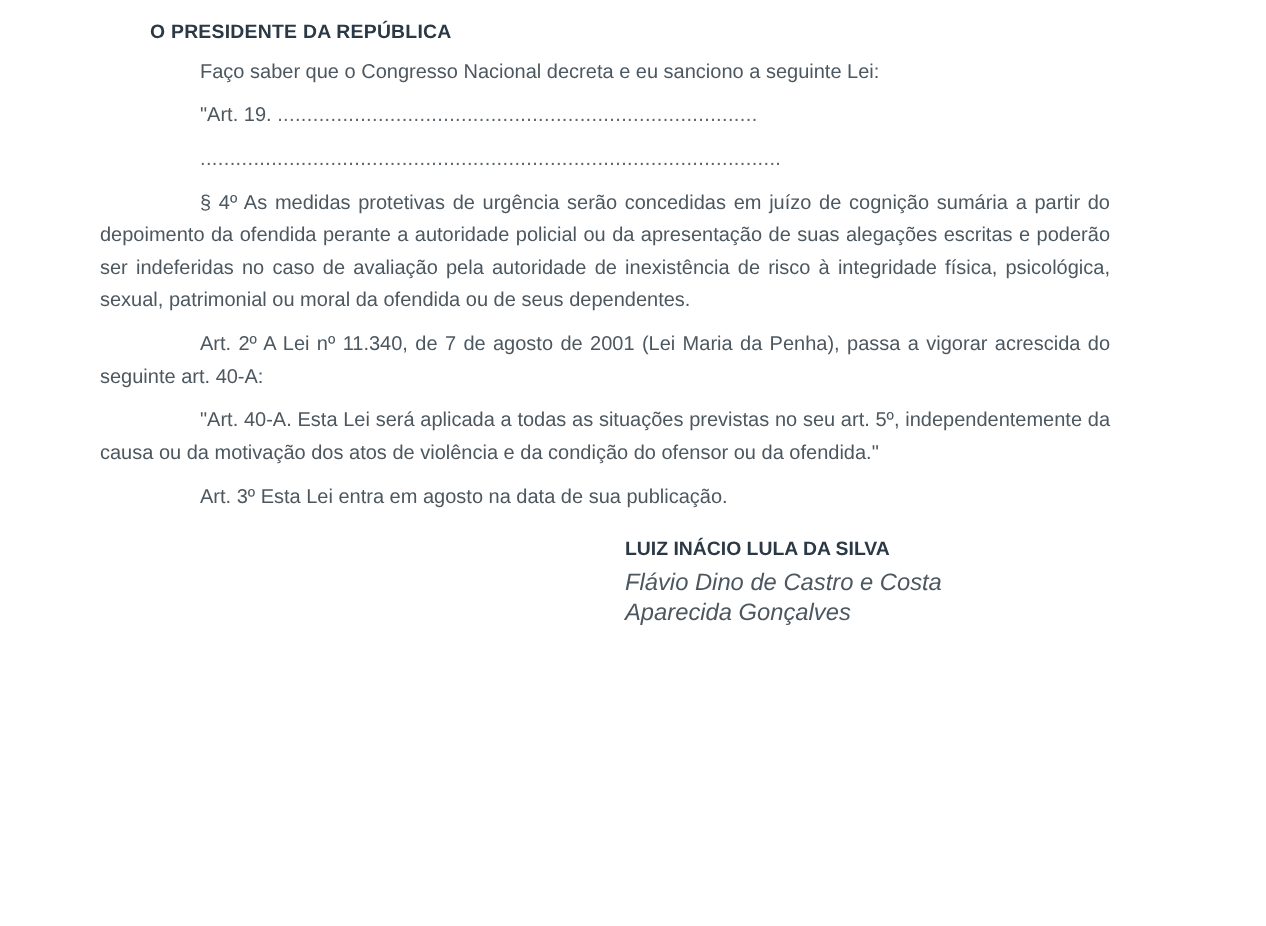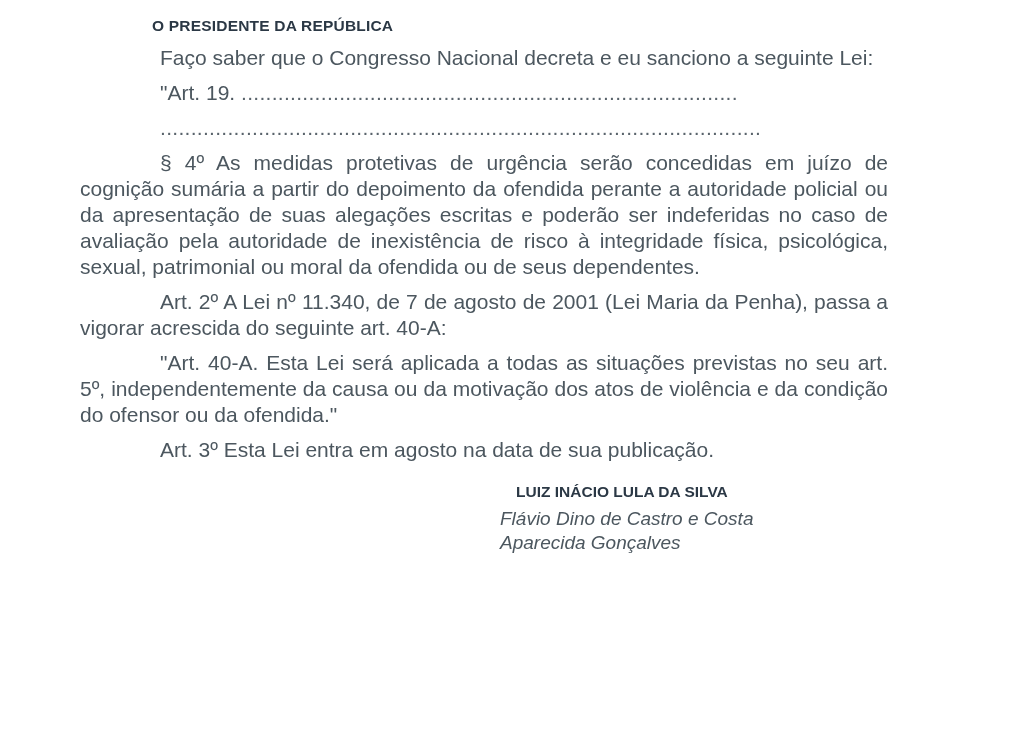--- a/index.html
+++ b/index.html
@@ -15,25 +15,25 @@
     color: #4c575f;
   }
   .doc {
     padding: 13px 125px 0 80px;
   }
   .heading {
     font-size: 15.5px;
     font-weight: bold;
     color: #2b3845;
     line-height: 26px;
-    margin: 0 0 6px 72px;
+    margin: 0 0 6px 40px;
     letter-spacing: 0.2px;
   }
   p.para {
-    font-size: 21px;
+    font-size: 16px;
     line-height: 26px;
     margin: 0 0 9px 0;
     text-align: justify;
     text-indent: 80px;
     color: #4c575f;
   }
   p.leader {
     text-align: left;
     white-space: nowrap;
     overflow: hidden;
@@ -43,21 +43,21 @@
     color: #5a646c;
   }
   .signature {
     margin: 17px 0 0 420px;
   }
   .sig-name {
     font-size: 15.5px;
     font-weight: bold;
     color: #2b3845;
     line-height: 24px;
-    margin: 0 0 3px 16px;
+    margin: 0 0 3px 0;
   }
   .sig-person {
     font-size: 19px;
     font-style: italic;
     line-height: 24px;
     margin: 0;
     color: #4c575f;
   }
 </style>
 </head>

